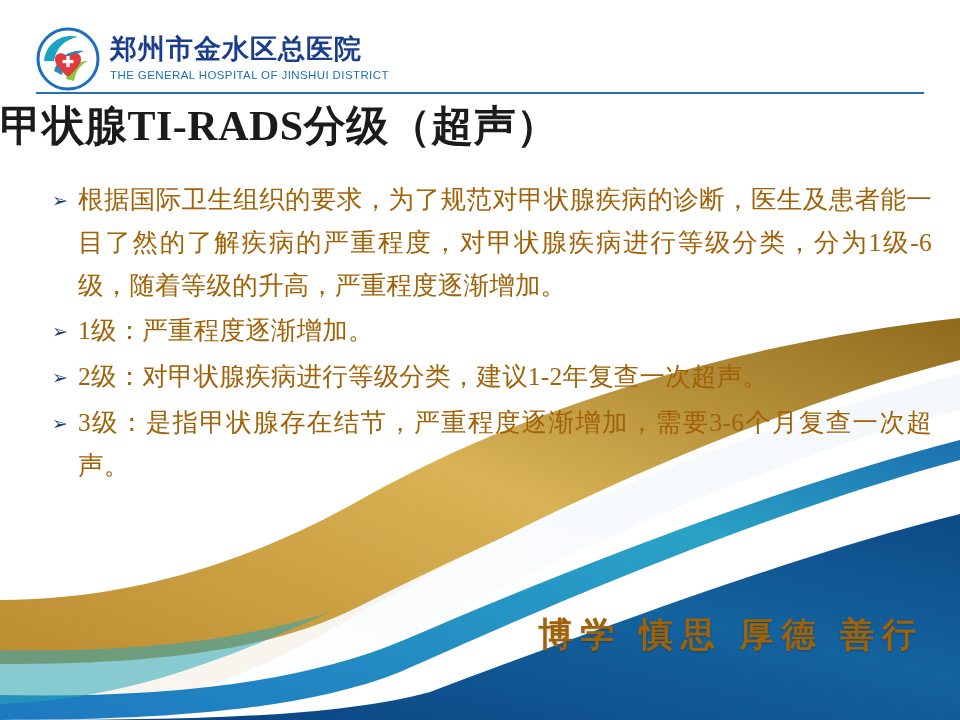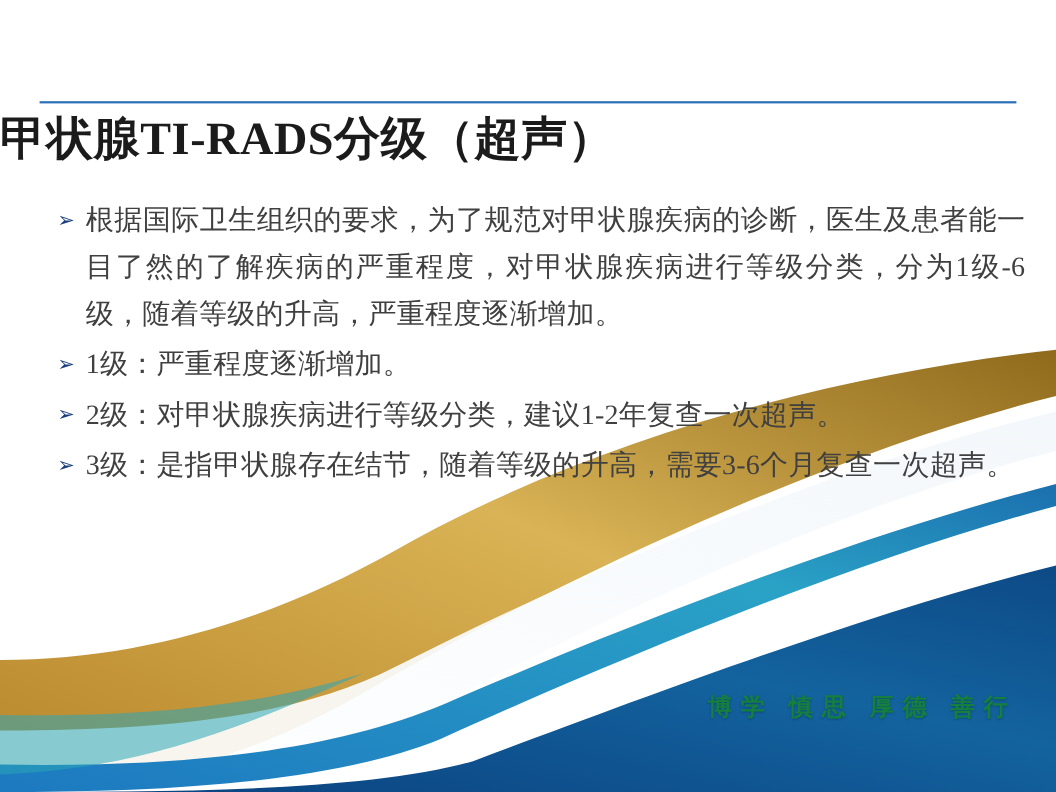--- a/index.html
+++ b/index.html
@@ -106,34 +106,34 @@
     color: #1b3f7d;
     font-size: 19px;
     line-height: 43px;
     padding-top: 1px;
   }
   .btext {
     flex: 1 1 auto;
     font-family: "Liberation Serif", "DejaVu Serif", serif;
     font-size: 25.5px;
     line-height: 43px;
-    color: #404040;
+    color: #a16207;
     text-align: justify;
     letter-spacing: 0.2px;
   }
 
   
   .motto {
     position: absolute;
     right: 36px;
     bottom: 62px;
     font-family: "Liberation Serif", "DejaVu Serif", serif;
     font-weight: bold;
-    font-size: 22px;
-    color: #15803d;
+    font-size: 34px;
+    color: #a16207;
     letter-spacing: 8px;
     text-shadow: 0 1px 2px rgba(0,0,0,0.25);
     white-space: nowrap;
   }
 </style>
 </head>
 <body>
 
 <div class="slide">
 
@@ -164,39 +164,56 @@
 
     <path d="M960,110 C770,158 540,262 360,364 C270,408 150,420 0,420 L0,364 C150,364 270,352 360,306 C540,214 770,120 960,74 Z" fill="url(#gWhiteBand)" opacity="0.92"></path>
 
     <path d="M960,160 C780,208 560,300 400,372 C300,412 150,420 0,420 L0,395 C160,398 300,384 404,340 C566,270 780,186 960,140 Z" fill="url(#gBlueMid)"></path>
 
     <path d="M960,214 C790,256 580,336 430,392 C330,420 150,420 0,420 L0,420 L960,420 Z" fill="url(#gBlueDark)"></path>
 
     <path d="M0,350 C120,352 230,344 330,312 C200,372 110,400 0,404 Z" fill="#2aa6b8" opacity="0.55"></path>
   </svg>
 
+  <div class="logo-block">
+    <svg class="logo-mark" viewBox="0 0 64 64">
+      <circle cx="32" cy="32" r="30" fill="none" stroke="#1a6fbf" stroke-width="3"></circle>
+      <path d="M8,34 C10,16 26,6 42,10 C30,12 20,20 18,34 Z" fill="#18a5c4"></path>
+      <path d="M18,44 C22,30 34,22 48,24 C36,28 28,36 26,48 Z" fill="#1a8fbf"></path>
+      <path d="M30,52 C32,40 40,34 52,34 C44,38 40,44 38,54 Z" fill="#8cc63f"></path>
+      <g transform="translate(32,38)">
+        <path d="M0,12 C-9,4 -13,-1 -13,-6 C-13,-11 -8,-13 -4,-11 C-2,-10 -1,-9 0,-7 C1,-9 2,-10 4,-11 C8,-13 13,-11 13,-6 C13,-1 9,4 0,12 Z" fill="#e03a3e"></path>
+        <rect x="-5.5" y="-5" width="11" height="3.2" fill="#ffffff"></rect>
+        <rect x="-1.6" y="-8.9" width="3.2" height="11" fill="#ffffff"></rect>
+      </g>
+    </svg>
+    <div class="logo-text">
+      <div class="logo-cn">郑州市金水区总医院</div>
+      <div class="logo-en">THE GENERAL HOSPITAL OF JINSHUI DISTRICT</div>
+    </div>
+  </div>
 
   <div class="title-rule"></div>
 
   <div class="title">甲状腺TI-RADS分级（超声）</div>
 
   <div class="body">
     <div class="bullet">
       <span class="chev">➢</span>
       <span class="btext">根据国际卫生组织的要求，为了规范对甲状腺疾病的诊断，医生及患者能一目了然的了解疾病的严重程度，对甲状腺疾病进行等级分类，分为1级-6级，随着等级的升高，严重程度逐渐增加。</span>
     </div>
     <div class="bullet">
       <span class="chev">➢</span>
       <span class="btext">1级：严重程度逐渐增加。</span>
     </div>
     <div class="bullet">
       <span class="chev">➢</span>
       <span class="btext">2级：对甲状腺疾病进行等级分类，建议1-2年复查一次超声。</span>
     </div>
     <div class="bullet">
       <span class="chev">➢</span>
-      <span class="btext">3级：是指甲状腺存在结节，随着等级的升高，需要3-6个月复查一次超声。</span>
+      <span class="btext">3级：是指甲状腺存在结节，严重程度逐渐增加，需要3-6个月复查一次超声。</span>
     </div>
   </div>
 
   <div class="motto">博学 慎思 厚德 善行</div>
 
 </div>
 
 </body></html>

